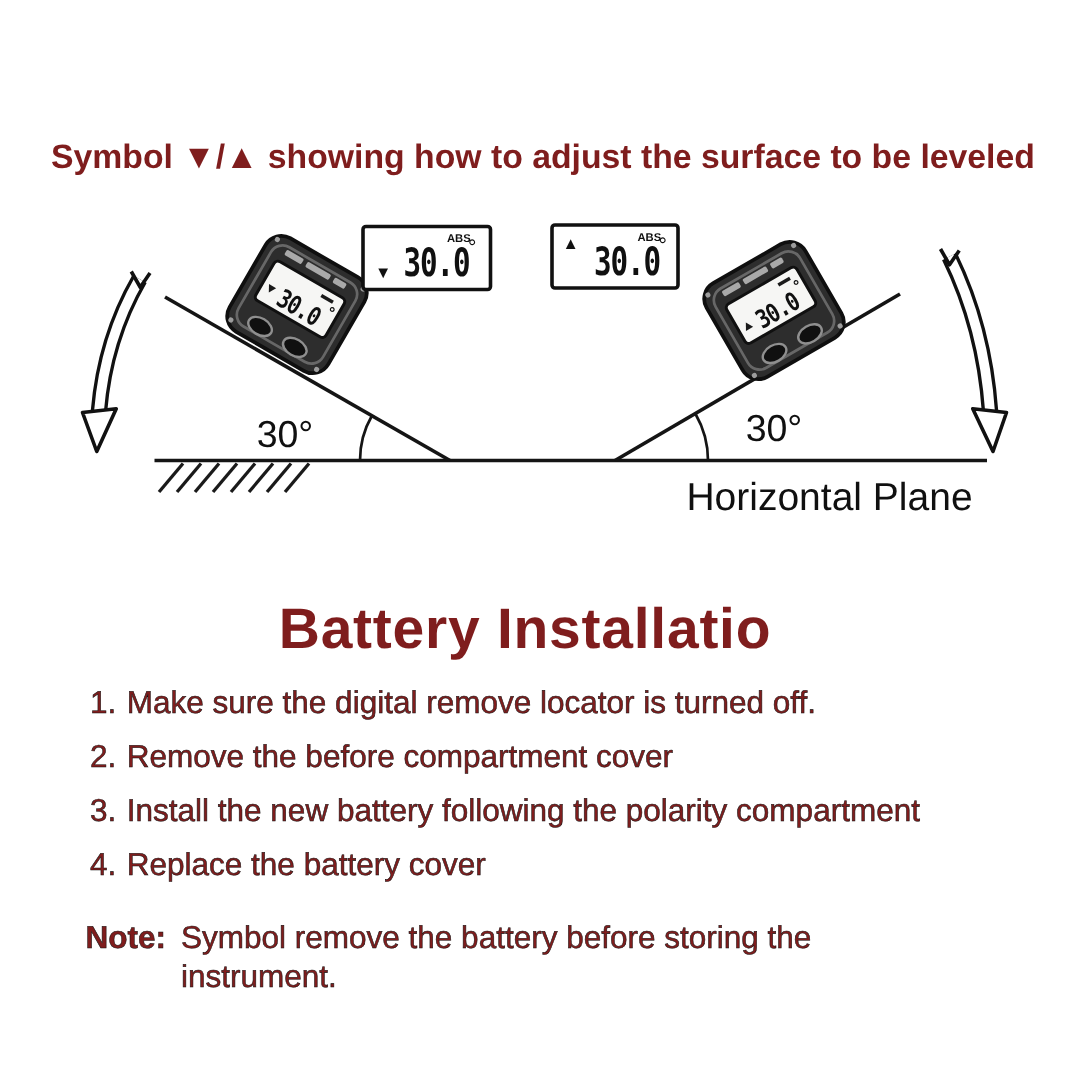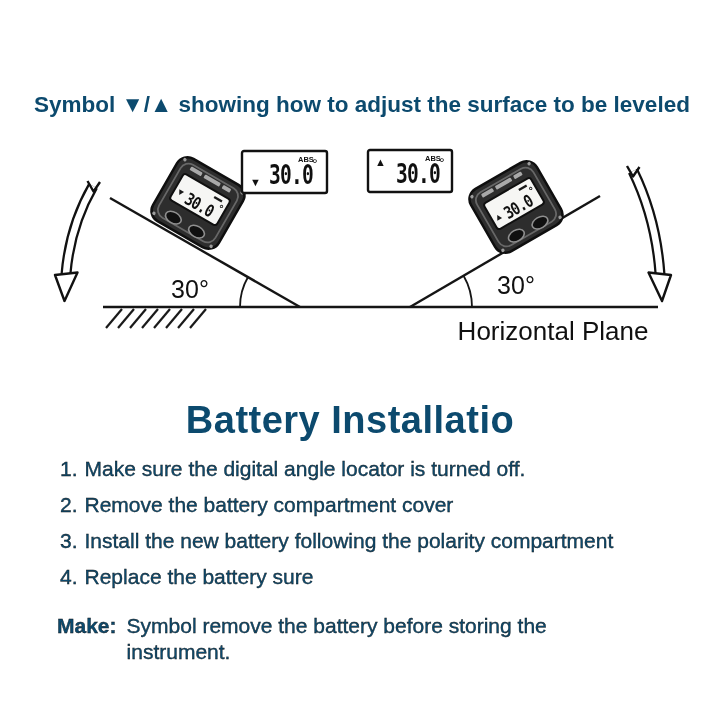--- a/index.html
+++ b/index.html
@@ -1,20 +1,20 @@
 <!DOCTYPE html>
 <html><head>
 <meta charset="utf-8">
 <style>
   html,body { margin:0; padding:0; background:#e9e9e9; }
   .canvas {
     position:relative; width:720px; height:720px; margin:0 auto;
     background:#ffffff; overflow:hidden;
     font-family:"Liberation Sans","DejaVu Sans",sans-serif;
-    color:#0c4a6e;
+    color:#7f1d1d;
   }
   .diagram-svg { position:absolute; left:0; top:0; }
   .heading {
     position:absolute; left:34px; top:92px; width:660px;
     font-size:22.5px; font-weight:700; letter-spacing:0px; white-space:nowrap;
   }
   .battery-title {
     position:absolute; left:0; top:399px; width:700px;
     text-align:center; font-size:38px; font-weight:700; letter-spacing:0.5px;
   }
@@ -136,34 +136,34 @@
       <text class="tiny-bold" x="57" y="10.5" font-size="7.5">ABS</text>
       <text x="71" y="18" font-size="14">°</text>
     </g>
   </svg>
 
   <div class="battery-title">Battery Installatio</div>
 
   <div class="steps">
     <div class="step">
       <span>1.</span>
-      <span>Make sure the digital angle locator is turned off.</span>
+      <span>Make sure the digital remove locator is turned off.</span>
     </div>
     <div class="step">
       <span>2.</span>
-      <span>Remove the battery compartment cover</span>
+      <span>Remove the before compartment cover</span>
     </div>
     <div class="step">
       <span>3.</span>
       <span>Install the new battery following the polarity compartment</span>
     </div>
     <div class="step">
       <span>4.</span>
-      <span>Replace the battery sure</span>
+      <span>Replace the battery cover</span>
     </div>
   </div>
 
   <div class="note">
-    <span class="note-label">Make:</span>
+    <span class="note-label">Note:</span>
     <span class="note-text">Symbol remove the battery before storing the instrument.</span>
   </div>
 
 </div>
 
 </body></html>

